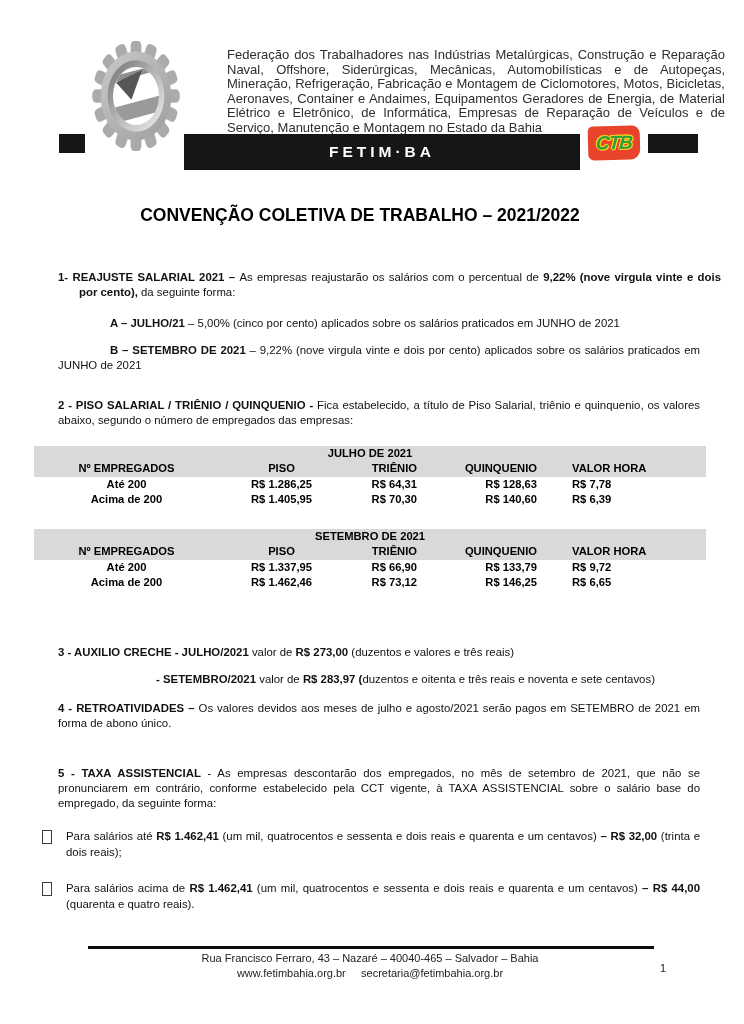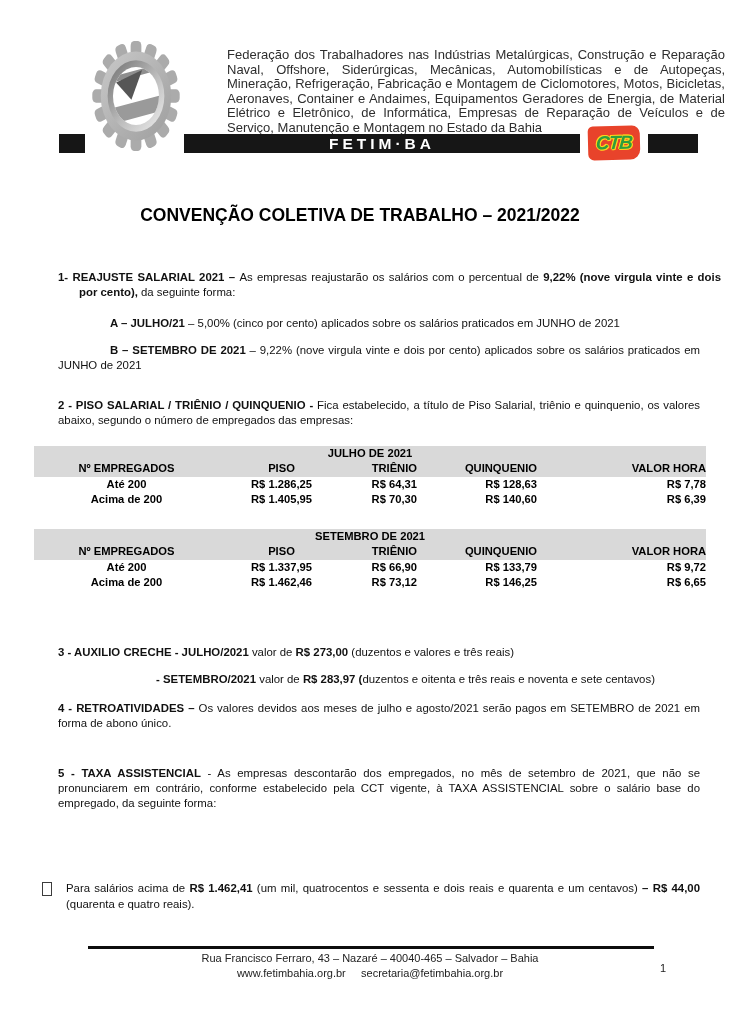--- a/index.html
+++ b/index.html
@@ -11,21 +11,21 @@
   .abs { position:absolute; }
 
   
   .org-desc {
     left:192px; top:48px; width:498px;
     font-size:13px; line-height:14.6px; text-align:justify; color:#2e2e2e;margin-left:35px;
   }
   .bar-seg { top:134px; height:19px; background:#161616; }
   .seg-left { left:59px; width:26px; }
   .bar-main {
-    left:184px; top:134px; width:396px; height:19px; background:#161616;
+    left:184px; top:134px; width:396px; height:36px; background:#161616;
     display:flex; align-items:center; justify-content:center;
   }
   .bar-main span {
     color:#ffffff; font-weight:800; font-size:15.5px; letter-spacing:4px;
   }
   .seg-right { left:648px; width:50px; }
   .ctb-logo {
     left:588px; top:126px; width:52px; height:34px; background:#e8432b;
     border-radius:5px 8px 10px 6px; transform:rotate(-1.5deg);
     display:flex; align-items:center; justify-content:center;
@@ -69,21 +69,21 @@
   td {
     font-size:11.2px; font-weight:bold; color:#000; padding:0;
     line-height:15.5px; white-space:nowrap; overflow:hidden;margin-top:48px;
   }
   .t-title { background:#d9d9d9; text-align:center; line-height:15px; }
   .t-head td { background:#d9d9d9; }
   .c1 { text-align:center; }
   .c2 { text-align:center; }
   .c3 { text-align:right; padding-right:22px; }
   .c4 { text-align:right; padding-right:17px; }
-  .c5 { text-align:right; padding-left:18px; }
+  .c5 { text-align:left; padding-left:18px; }
 
   
   .footer-rule { left:88px; top:946px; width:566px; height:3px; background:#0d0d0d; }
   .footer-line { left:50px; width:640px; text-align:center; font-size:11px; color:#222; }
   .addr { top:952px; }
   .web { top:967px; }
   .page-num { left:660px; top:962px; font-size:11px; color:#222; }
 </style>
 </head>
 <body>
@@ -222,20 +222,24 @@
       </table>
   </div>
 
   <div class="abs para" style="top:645px; text-align:left;"><span class="b">3 - AUXILIO CRECHE -  JULHO/2021</span><span> valor de </span><span class="b">R$ 273,00</span><span> (duzentos e valores e três reais)</span></div>
   <div class="abs para sub-ind" style="top:672px;"><span class="b">-  SETEMBRO/2021</span><span> valor de </span><span class="b">R$ 283,97 (</span><span>duzentos e oitenta e três reais e noventa e sete centavos)</span></div>
 
   <div class="abs para" style="top:701px;"><span class="b">4 - RETROATIVIDADES – </span><span>Os valores devidos aos meses de julho e agosto/2021 serão pagos em SETEMBRO de 2021 em forma de abono único.</span></div>
 
   <div class="abs para" style="top:766px;"><span class="b">5 - TAXA ASSISTENCIAL</span><span> - As empresas descontarão dos empregados, no mês de setembro de 2021, que não se pronunciarem em contrário, conforme estabelecido pela CCT vigente, à TAXA ASSISTENCIAL sobre o salário base do empregado, da seguinte forma:</span></div>
 
+  <div class="abs bullet" style="top:829px;">
+    <span class="glyph"></span>
+    <div class="btext"><span>Para salários até </span><span class="b">R$ 1.462,41</span><span> (um mil, quatrocentos e sessenta e dois reais e quarenta e um centavos) </span><span class="b">– R$ 32,00</span><span> (trinta e dois reais);</span></div>
+  </div>
   <div class="abs bullet" style="top:881px;">
     <span class="glyph"></span>
     <div class="btext"><span>Para salários acima de </span><span class="b">R$ 1.462,41</span><span> (um mil, quatrocentos e sessenta e dois reais e quarenta e um centavos) </span><span class="b">– R$ 44,00</span><span> (quarenta e quatro reais).</span></div>
   </div>
 
   <div class="abs footer-rule"></div>
   <div class="abs footer-line addr">Rua Francisco Ferraro, 43 – Nazaré – 40040-465 – Salvador – Bahia</div>
   <div class="abs footer-line web">
     <span>www.fetimbahia.org.br</span>
     <span>&nbsp;&nbsp;&nbsp;</span>

